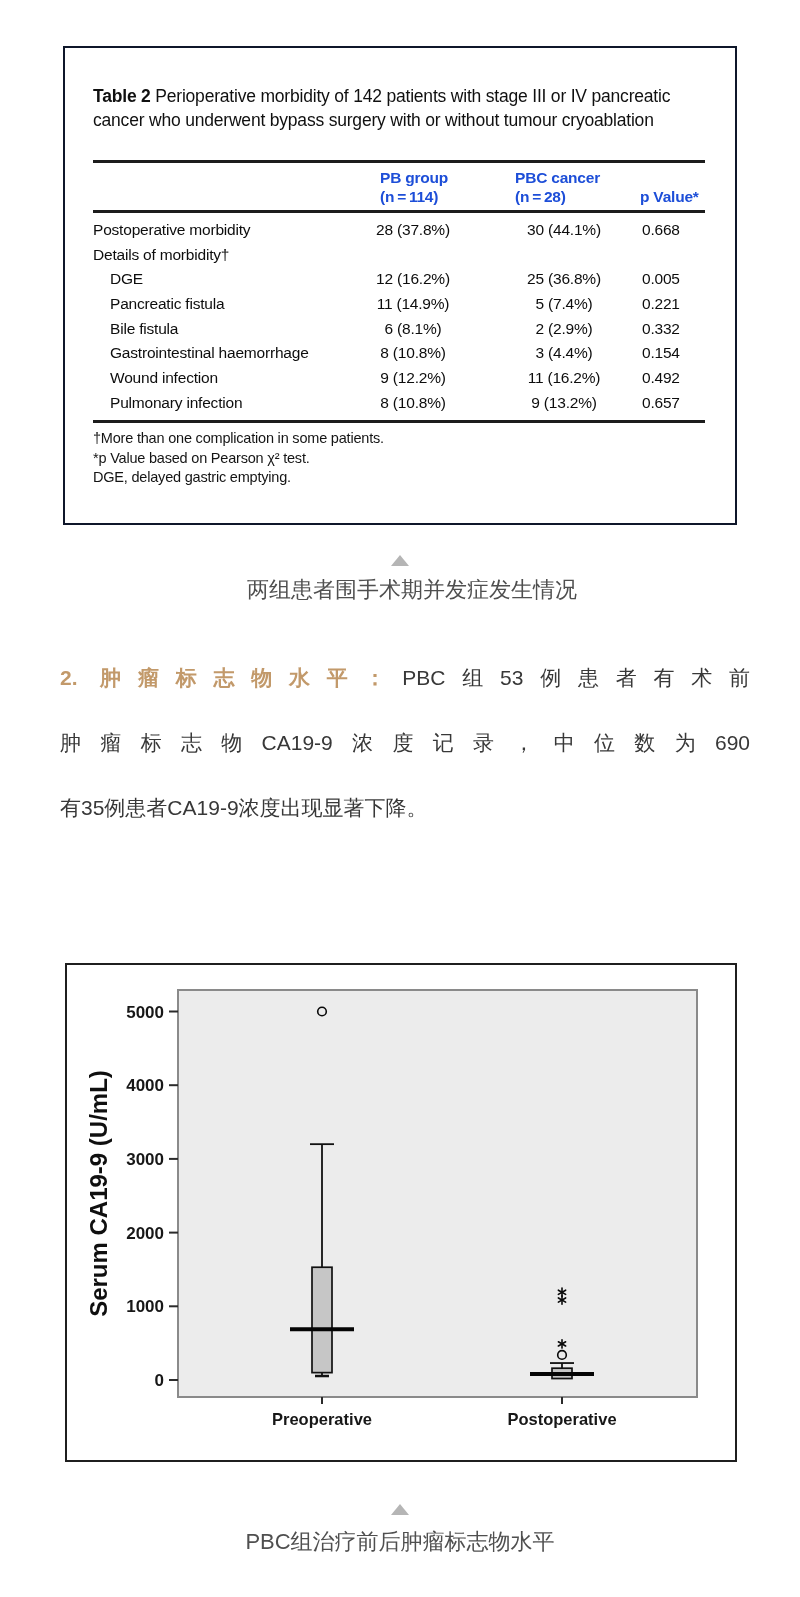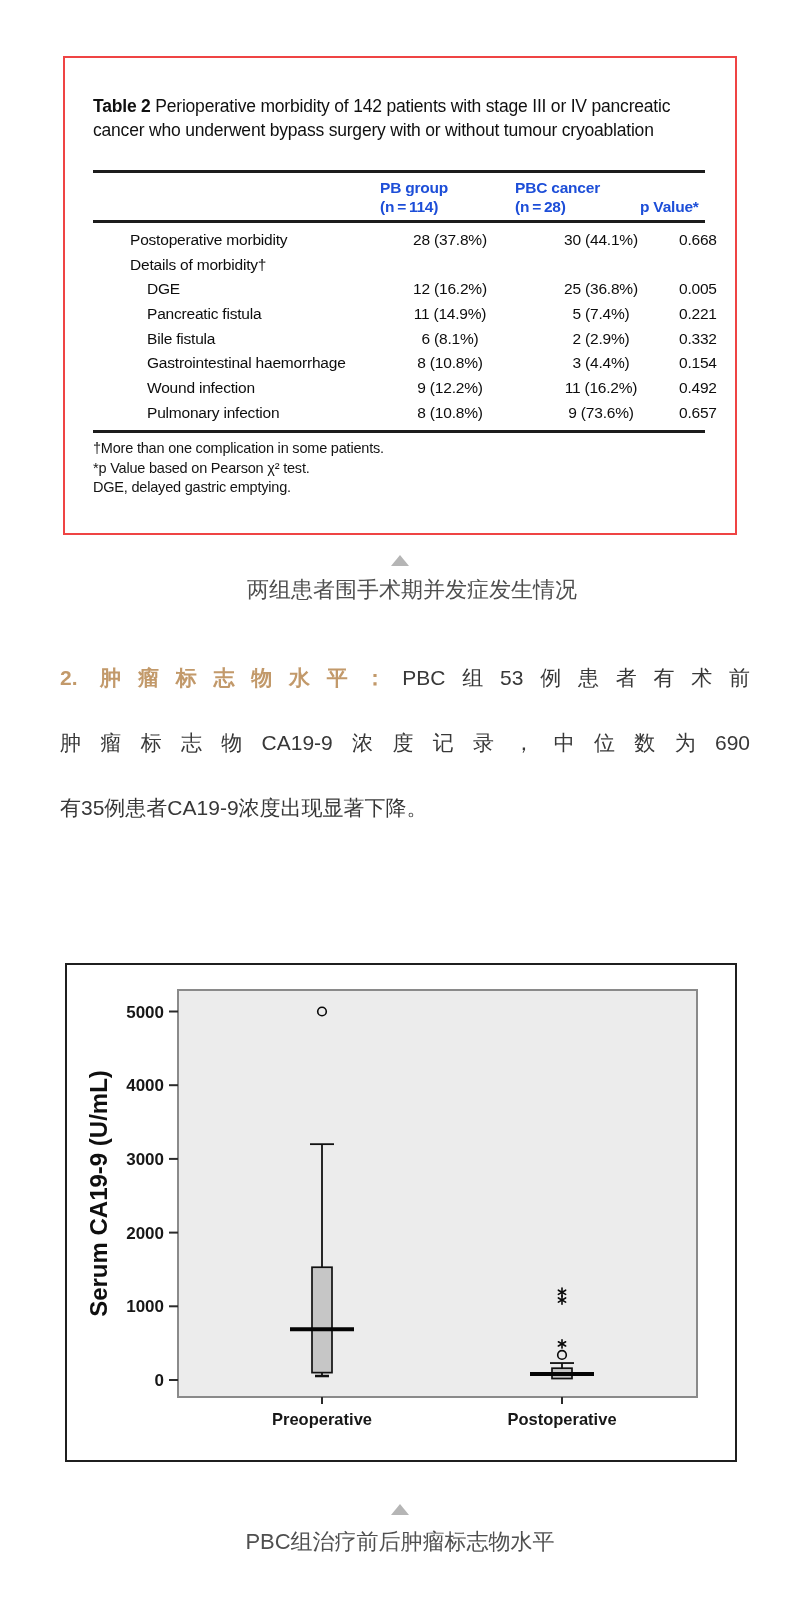--- a/index.html
+++ b/index.html
@@ -1,37 +1,37 @@
 <!DOCTYPE html>
 <html><head>
 <meta charset="utf-8">
 <style>
   html,body{margin:0;padding:0;background:#ffffff;}
   #page{position:relative;width:800px;height:1597px;background:#ffffff;overflow:hidden;
         font-family:"Liberation Sans",sans-serif;}
 
   
-  #table-fig{position:absolute;left:63px;top:56px;width:674px;height:479px;
-             border:2px solid #ef4444;background:#fff;box-sizing:border-box;}
+  #table-fig{position:absolute;left:63px;top:46px;width:674px;height:479px;
+             border:2px solid #0f172a;background:#fff;box-sizing:border-box;}
   .t-title{position:absolute;left:28px;top:36px;width:618px;
            font-size:17.5px;line-height:24px;color:#101010;letter-spacing:-0.2px;}
   .t-title b{font-weight:700;}
   .rule{position:absolute;left:28px;width:612px;background:#1c1c1c;}
   #rule1{top:112px;height:3px;}
   #rule2{top:162px;height:3px;}
   #rule3{top:372px;height:3px;}
   .tgrid{display:grid;grid-template-columns:245px 150px 152px 65px;}
   #t-head{position:absolute;left:28px;top:120px;width:612px;
           font-size:15.5px;line-height:19px;font-weight:700;color:#1d4ed8;letter-spacing:-0.2px;}
   #t-head .h2{padding-left:42px;}
   #t-head .h3{padding-left:27px;}
   #t-head .h4{align-self:end;}
   #t-body{position:absolute;left:28px;top:170px;width:612px;
           font-size:15.5px;color:#0d0d0d;letter-spacing:-0.2px;}
-  #t-body .row{height:24.7px;line-height:24.7px;margin-left:37px;}
+  #t-body .row{height:24.7px;line-height:24.7px;}
   #t-body .lbl{white-space:nowrap;}
   #t-body .lbl.ind{padding-left:17px;}
   #t-body .c2,#t-body .c3{text-align:center;white-space:nowrap;}
   #t-body .c4{text-align:left;padding-left:2px;}
   #t-foot{position:absolute;left:28px;top:381px;font-size:14.5px;line-height:19.5px;color:#141414;letter-spacing:-0.2px;}
 
   
   .tri{position:absolute;left:391px;width:0;height:0;
        border-left:9px solid transparent;border-right:9px solid transparent;
        border-bottom:11px solid #b5b5b5;}
@@ -114,21 +114,21 @@
         </div>
         <div class="tgrid row">
           <div class="lbl ind">Wound infection</div>
           <div class="c2">9 (12.2%)</div>
           <div class="c3">11 (16.2%)</div>
           <div class="c4">0.492</div>
         </div>
         <div class="tgrid row">
           <div class="lbl ind">Pulmonary infection</div>
           <div class="c2">8 (10.8%)</div>
-          <div class="c3">9 (73.6%)</div>
+          <div class="c3">9 (13.2%)</div>
           <div class="c4">0.657</div>
         </div>
       </div>
     <div class="rule" id="rule3"></div>
     <div id="t-foot">
         <div>†More than one complication in some patients.</div>
         <div>*p Value based on Pearson χ² test.</div>
         <div>DGE, delayed gastric emptying.</div>
       </div>
   </div>

